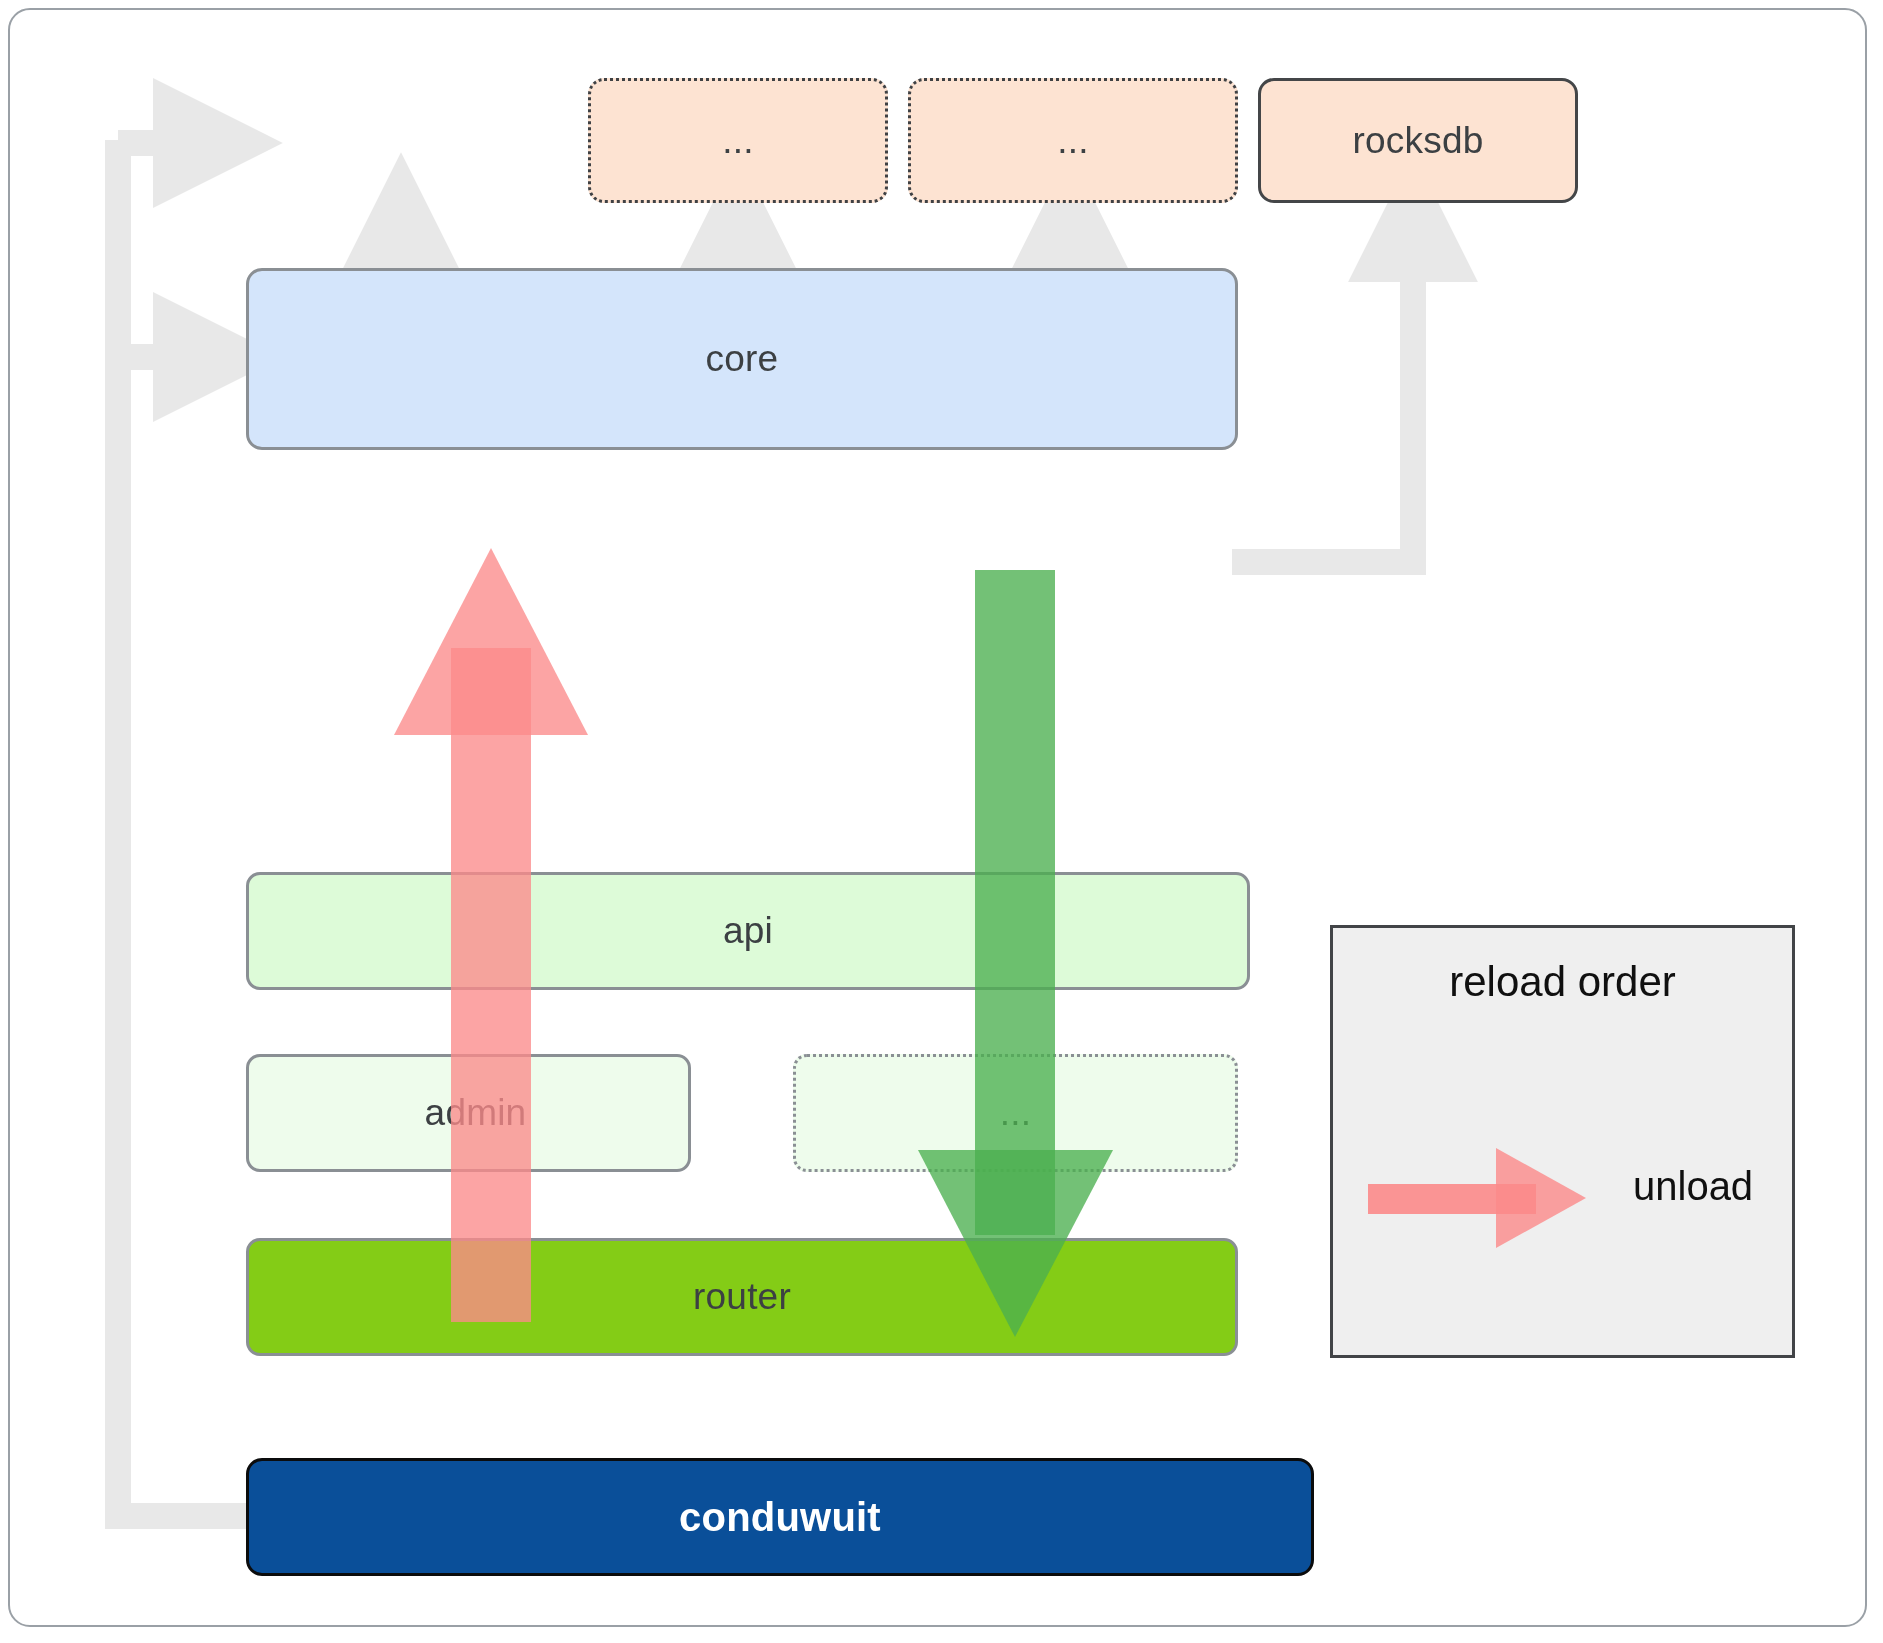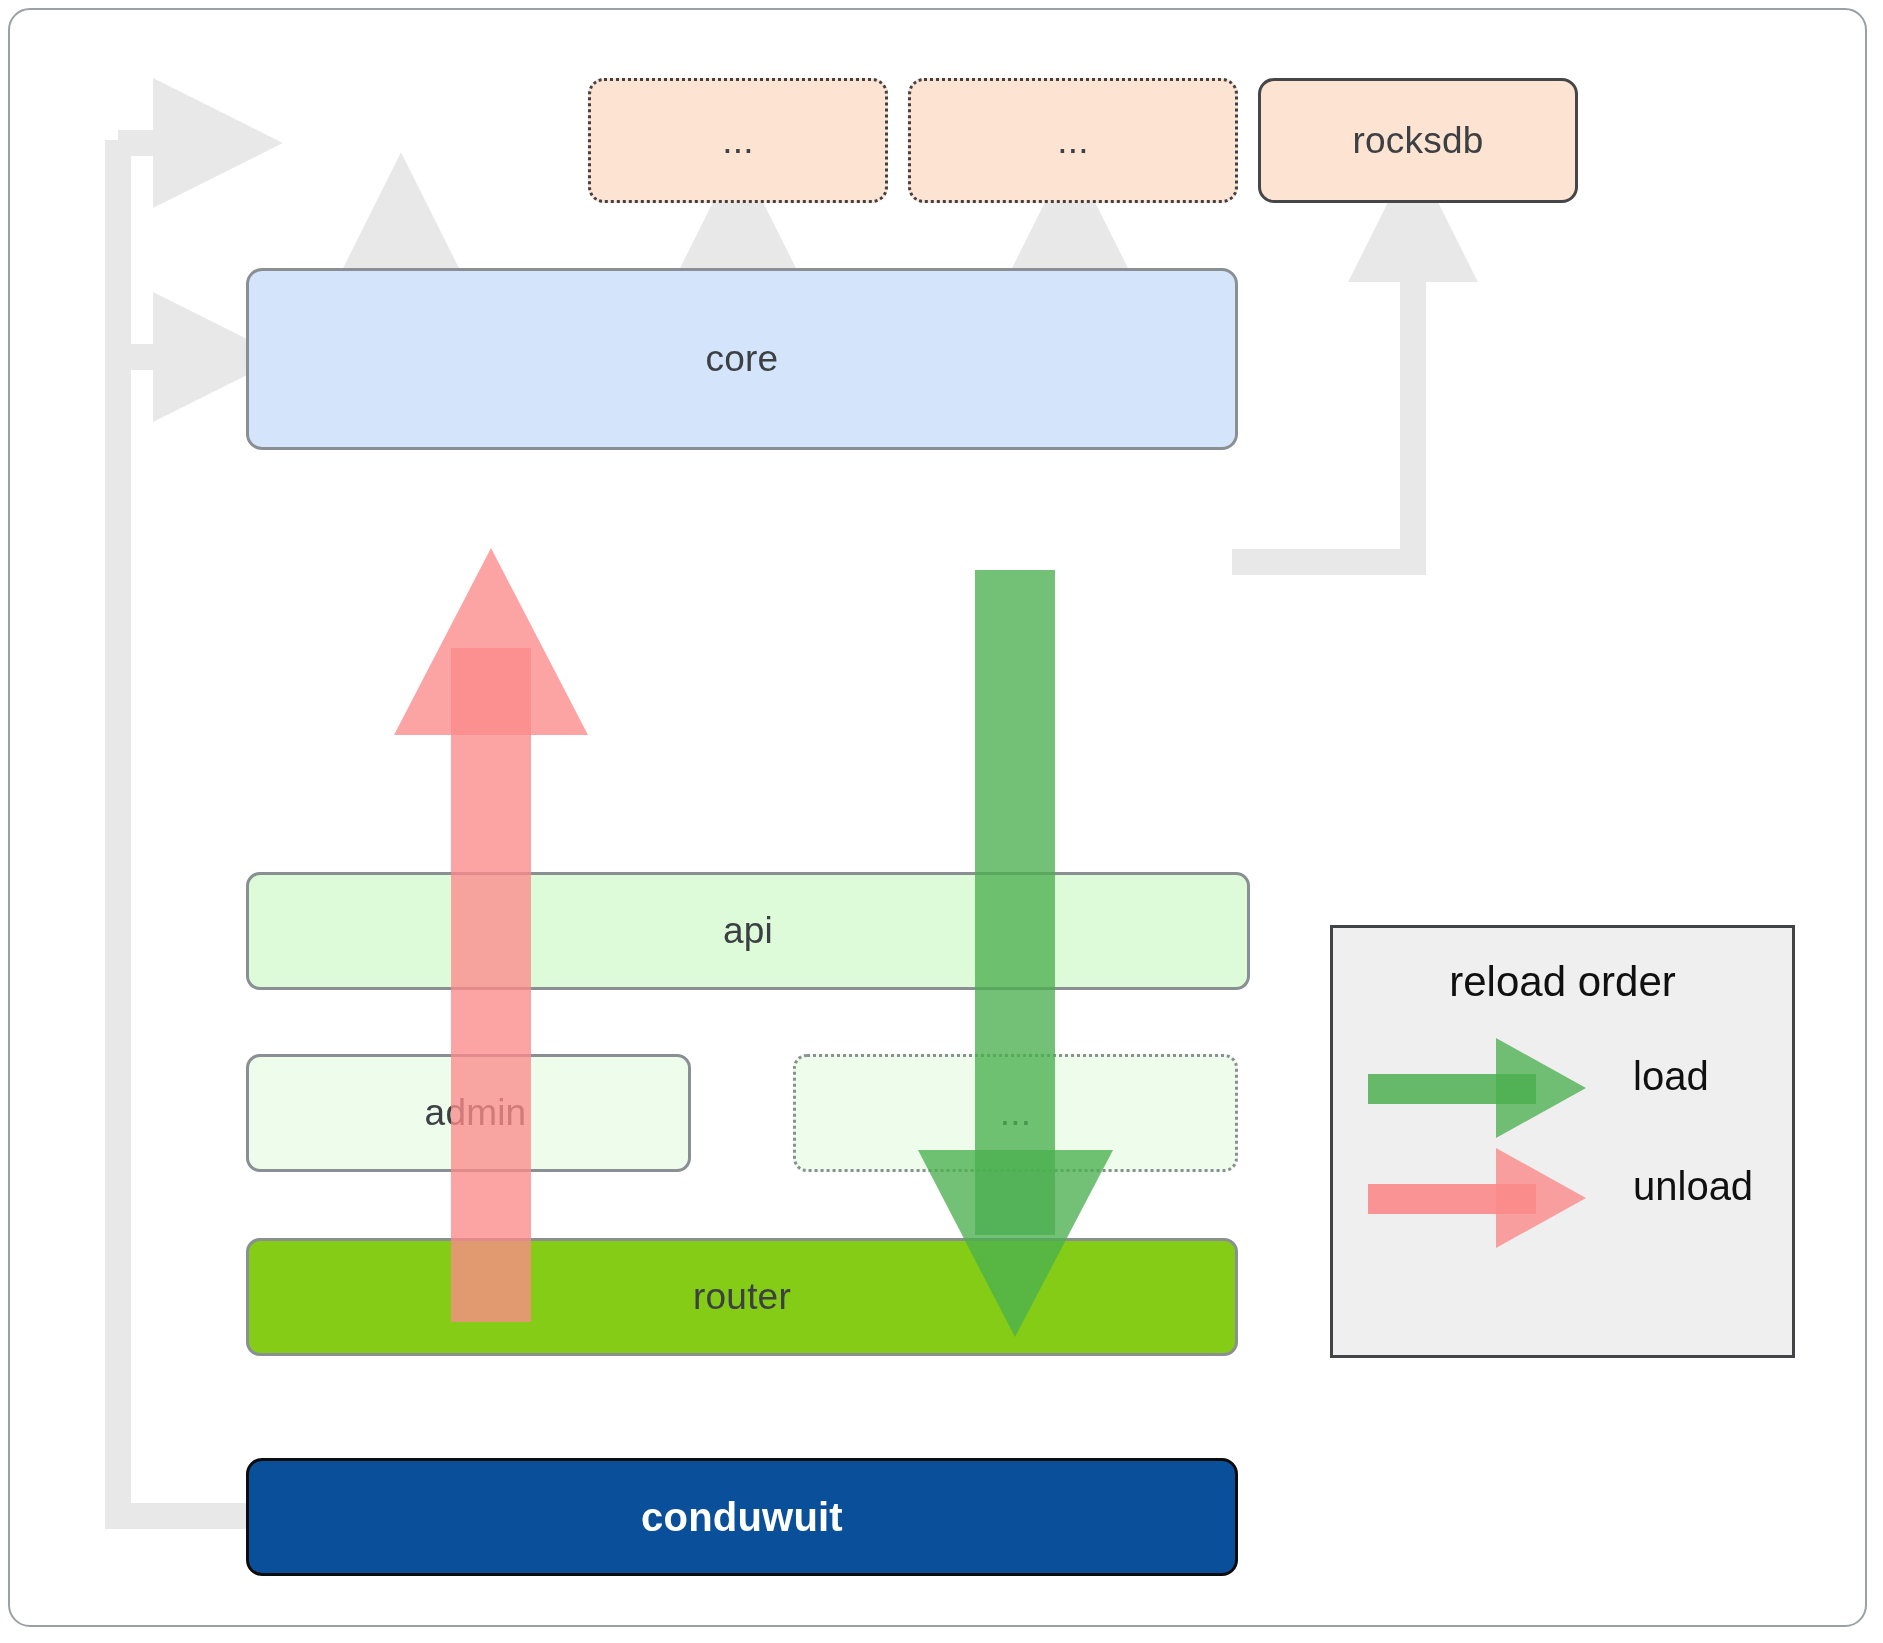--- a/index.html
+++ b/index.html
@@ -204,47 +204,40 @@
   </div>
 
   <div class="node g4d" style="left:793px; top:1054px; width:445px; height:118px; border-radius:14px;">
     <span class="lbl">...</span>
   </div>
 
   <div class="node plain" style="left:246px; top:1238px; width:992px; height:118px; border-radius:14px;">
     <span class="lbl">router</span>
   </div>
 
-  <div class="node brand" style="left:246px; top:1458px; width:992px; height:118px;">
+  <div class="node brand" style="left:246px; top:1458px; width:1068px; height:118px;">
     <span class="lbl">conduwuit</span>
   </div>
 
   <svg id="flow-layer" viewBox="0 0 1883 1643" width="1883" height="1643">
 
     <g>
       <rect x="451" y="648" width="80" height="674" fill="#fb8a8a" opacity="0.78"></rect>
       <polygon points="491,548 588,735 394,735" fill="#fb8a8a" opacity="0.78"></polygon>
     </g>
 
     <g>
       <rect x="975" y="570" width="80" height="665" fill="#4caf50" opacity="0.78"></rect>
       <polygon points="1015,1337 918,1150 1113,1150" fill="#4caf50" opacity="0.78"></polygon>
     </g>
   </svg>
 
   <div id="legend">
     <div id="legend-title">reload order</div>
 
-    <div class="legend-row r1">
-      <svg class="legend-arrow" width="250" height="100" viewBox="0 0 250 100">
-        <rect x="0" y="36" width="168" height="30" fill="#4caf50" opacity="0.85"></rect>
-        <polygon points="218,50 128,0 128,100" fill="#4caf50" opacity="0.78"></polygon>
-      </svg>
-      <span class="legend-text">load</span>
-    </div>
 
     <div class="legend-row r2">
       <svg class="legend-arrow" width="250" height="100" viewBox="0 0 250 100">
         <rect x="0" y="36" width="168" height="30" fill="#fb8a8a" opacity="0.9"></rect>
         <polygon points="218,50 128,0 128,100" fill="#fb8a8a" opacity="0.8"></polygon>
       </svg>
       <span class="legend-text">unload</span>
     </div>
   </div>
 

